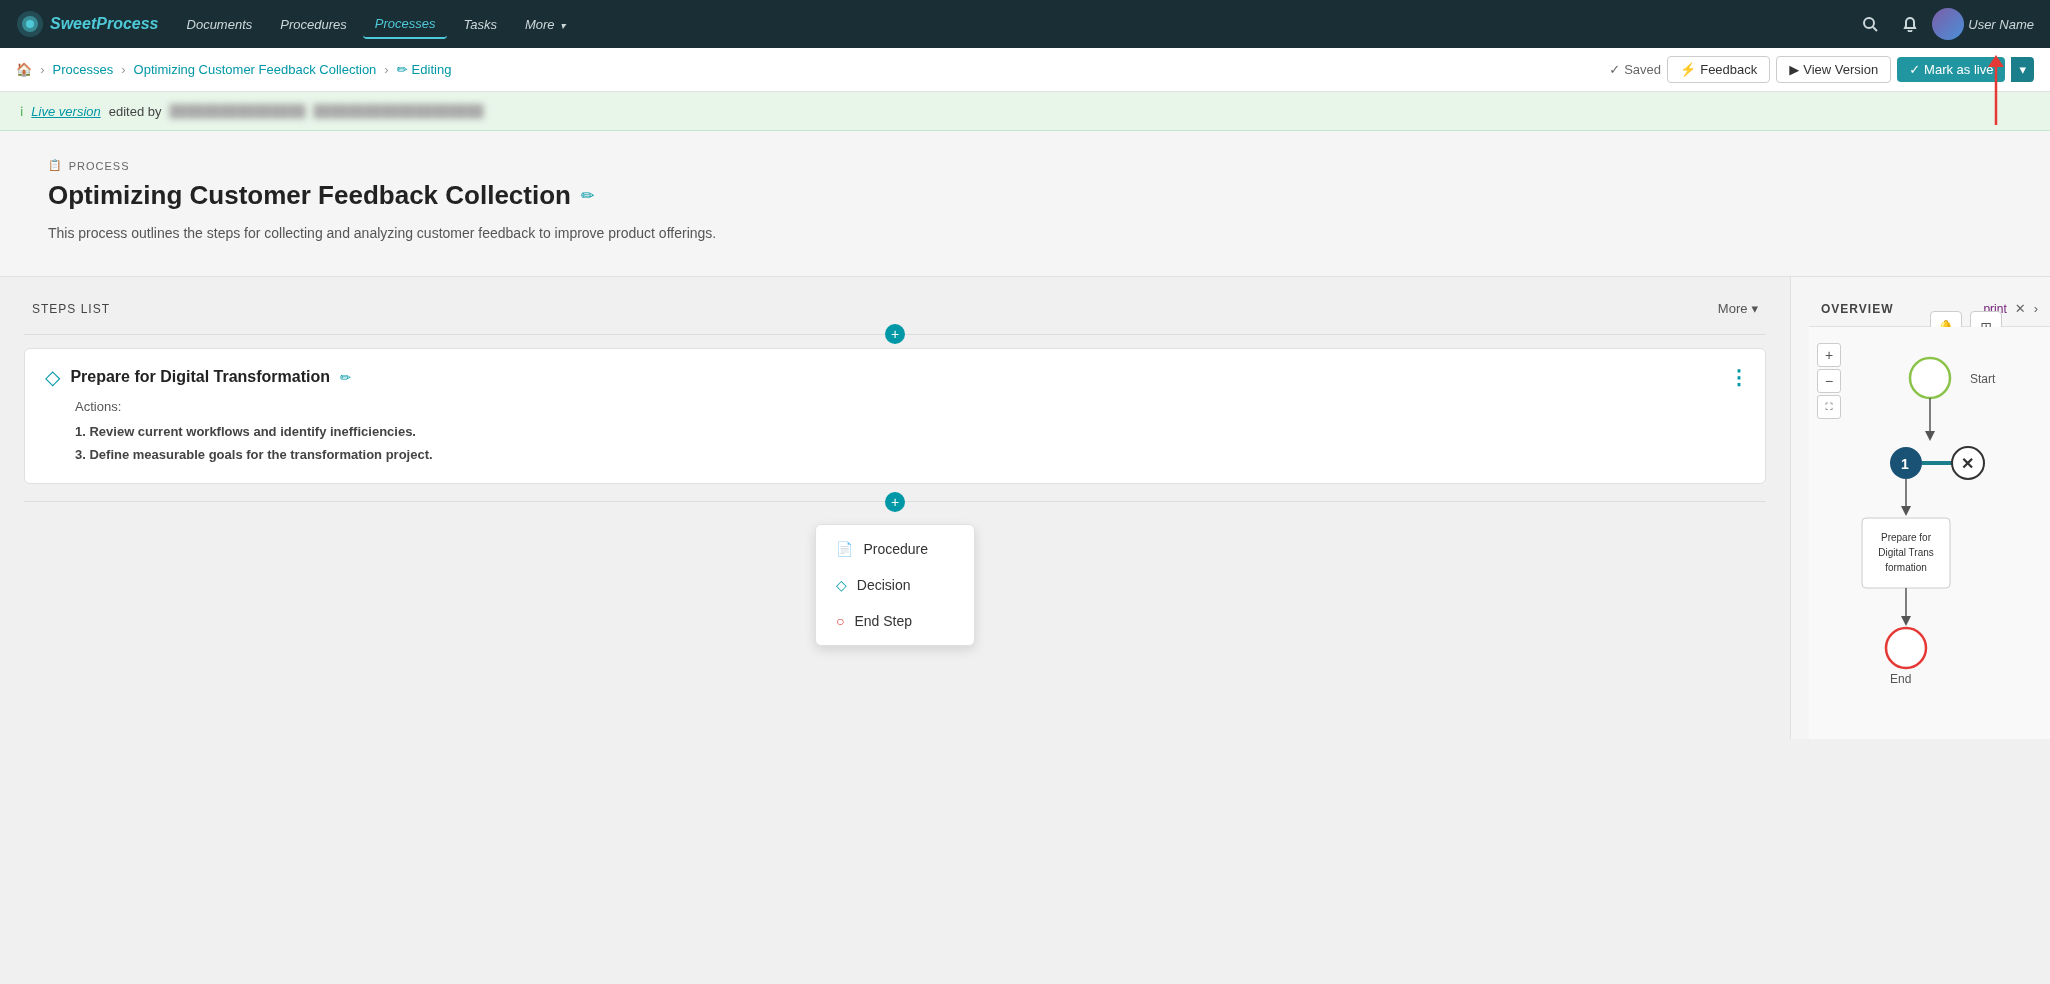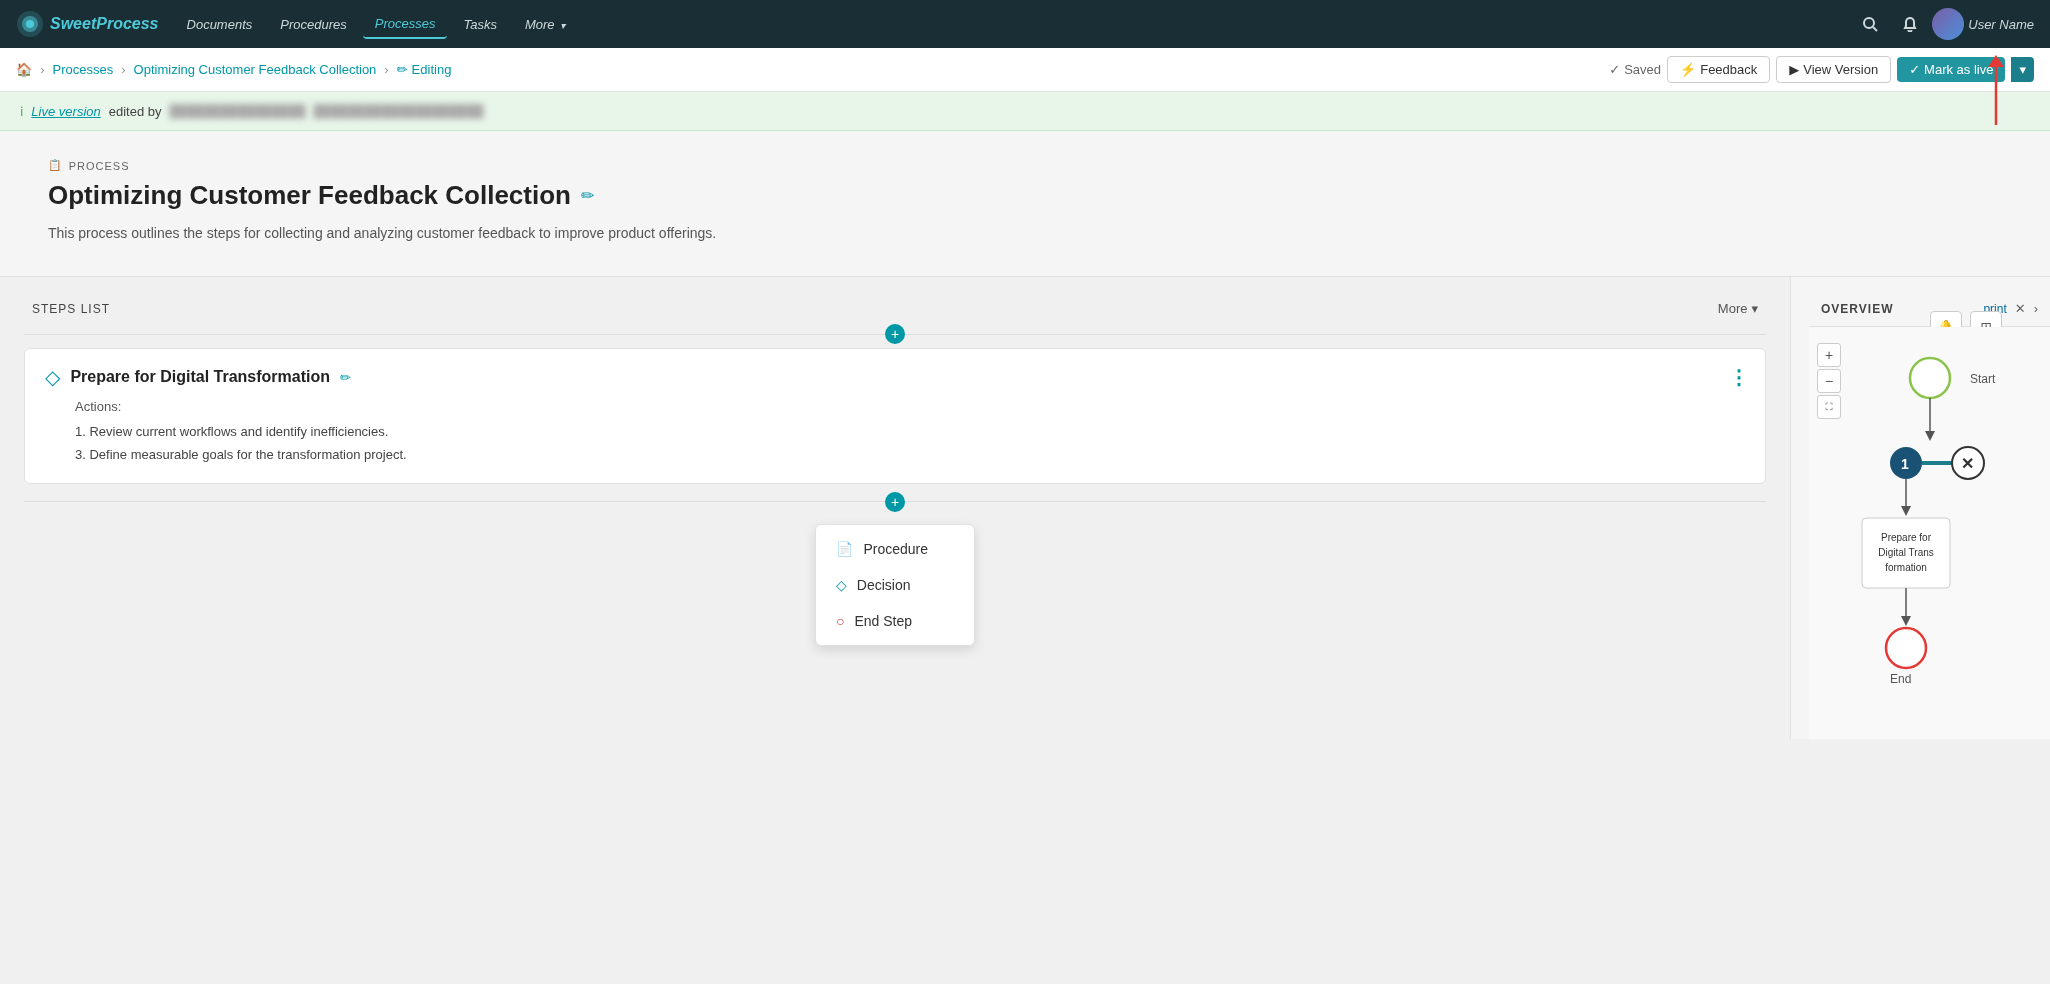--- a/index.html
+++ b/index.html
@@ -349,20 +349,21 @@
       font-size: 13px;
       color: #555;
       margin-bottom: 6px;
       padding-left: 30px;
     }
     .step-action-item {
       font-size: 13px;
       color: #444;
       padding-left: 30px;
       line-height: 1.8;
+      font-weight: bold;
     }
 
     
     .step-popup-menu {
       background: white;
       border: 1px solid #e0e0e0;
       border-radius: 6px;
       padding: 6px 0;
       position: absolute;
       left: 50%;
@@ -414,21 +415,21 @@
       gap: 8px;
     }
     .overview-ctrl-btn {
       color: #666;
       cursor: pointer;
       font-size: 13px;
       background: none;
       border: none;
     }
     .overview-print {
-      color: #0369a1;
+      color: #701a75;
       font-size: 12px;
       cursor: pointer;
     }
 
     .overview-diagram {
       padding: 16px 8px;
       display: flex;
       flex-direction: column;
       align-items: center;
       background: #f9f9f9;

